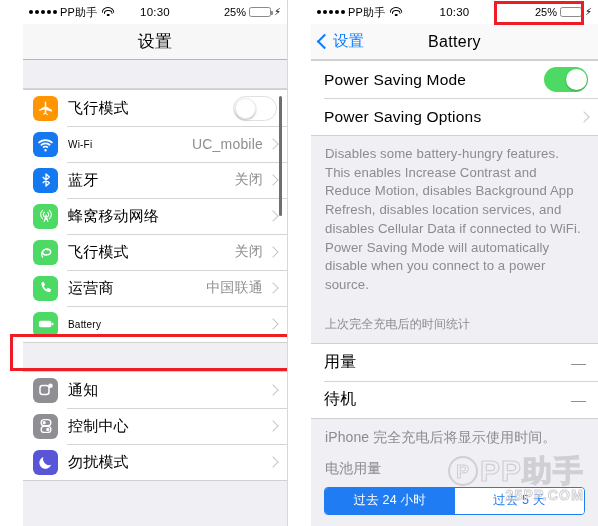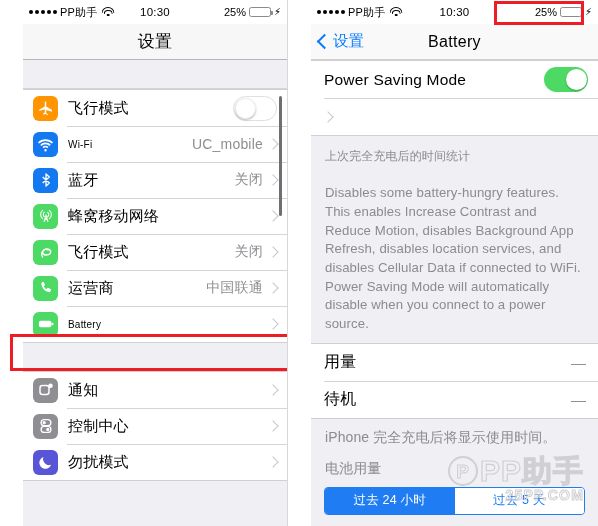--- a/index.html
+++ b/index.html
@@ -425,27 +425,28 @@
     <div class="content right">
 
       <div class="group" id="right-rows">
           <div class="r-row">
             <span class="r-label">Power Saving Mode</span>
             <span class="toggle on">
               <span class="knob"></span>
             </span>
           </div>
           <div class="r-row">
+            <span class="r-label">Power Saving Options</span>
             <span class="chev"></span>
           </div>
         </div>
 
+      <div class="footnote">Disables some battery-hungry features. This enables Increase Contrast and Reduce Motion, disables Background App Refresh, disables location services, and disables Cellular Data if connected to WiFi. Power Saving Mode will automatically disable when you connect to a power source.</div>
+
       <div class="footnote small">上次完全充电后的时间统计</div>
-
-      <div class="footnote">Disables some battery-hungry features. This enables Increase Contrast and Reduce Motion, disables Background App Refresh, disables location services, and disables Cellular Data if connected to WiFi. Power Saving Mode will automatically disable when you connect to a power source.</div>
 
       <div class="group" id="usage-rows">
           <div class="r-row">
             <span class="r-label cn">用量</span>
             <span class="dash">—</span>
           </div>
           <div class="r-row">
             <span class="r-label cn">待机</span>
             <span class="dash">—</span>
           </div>

